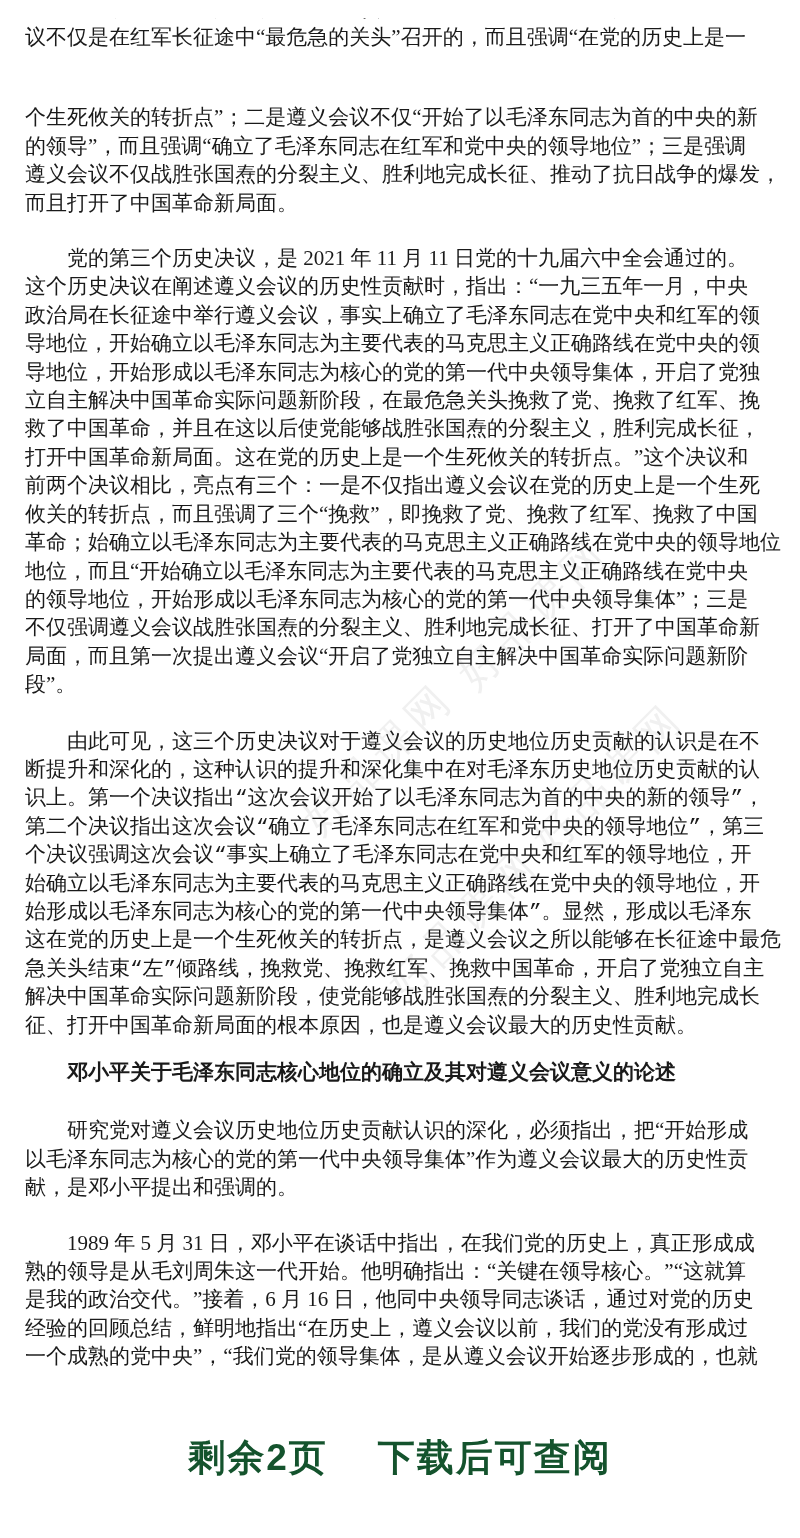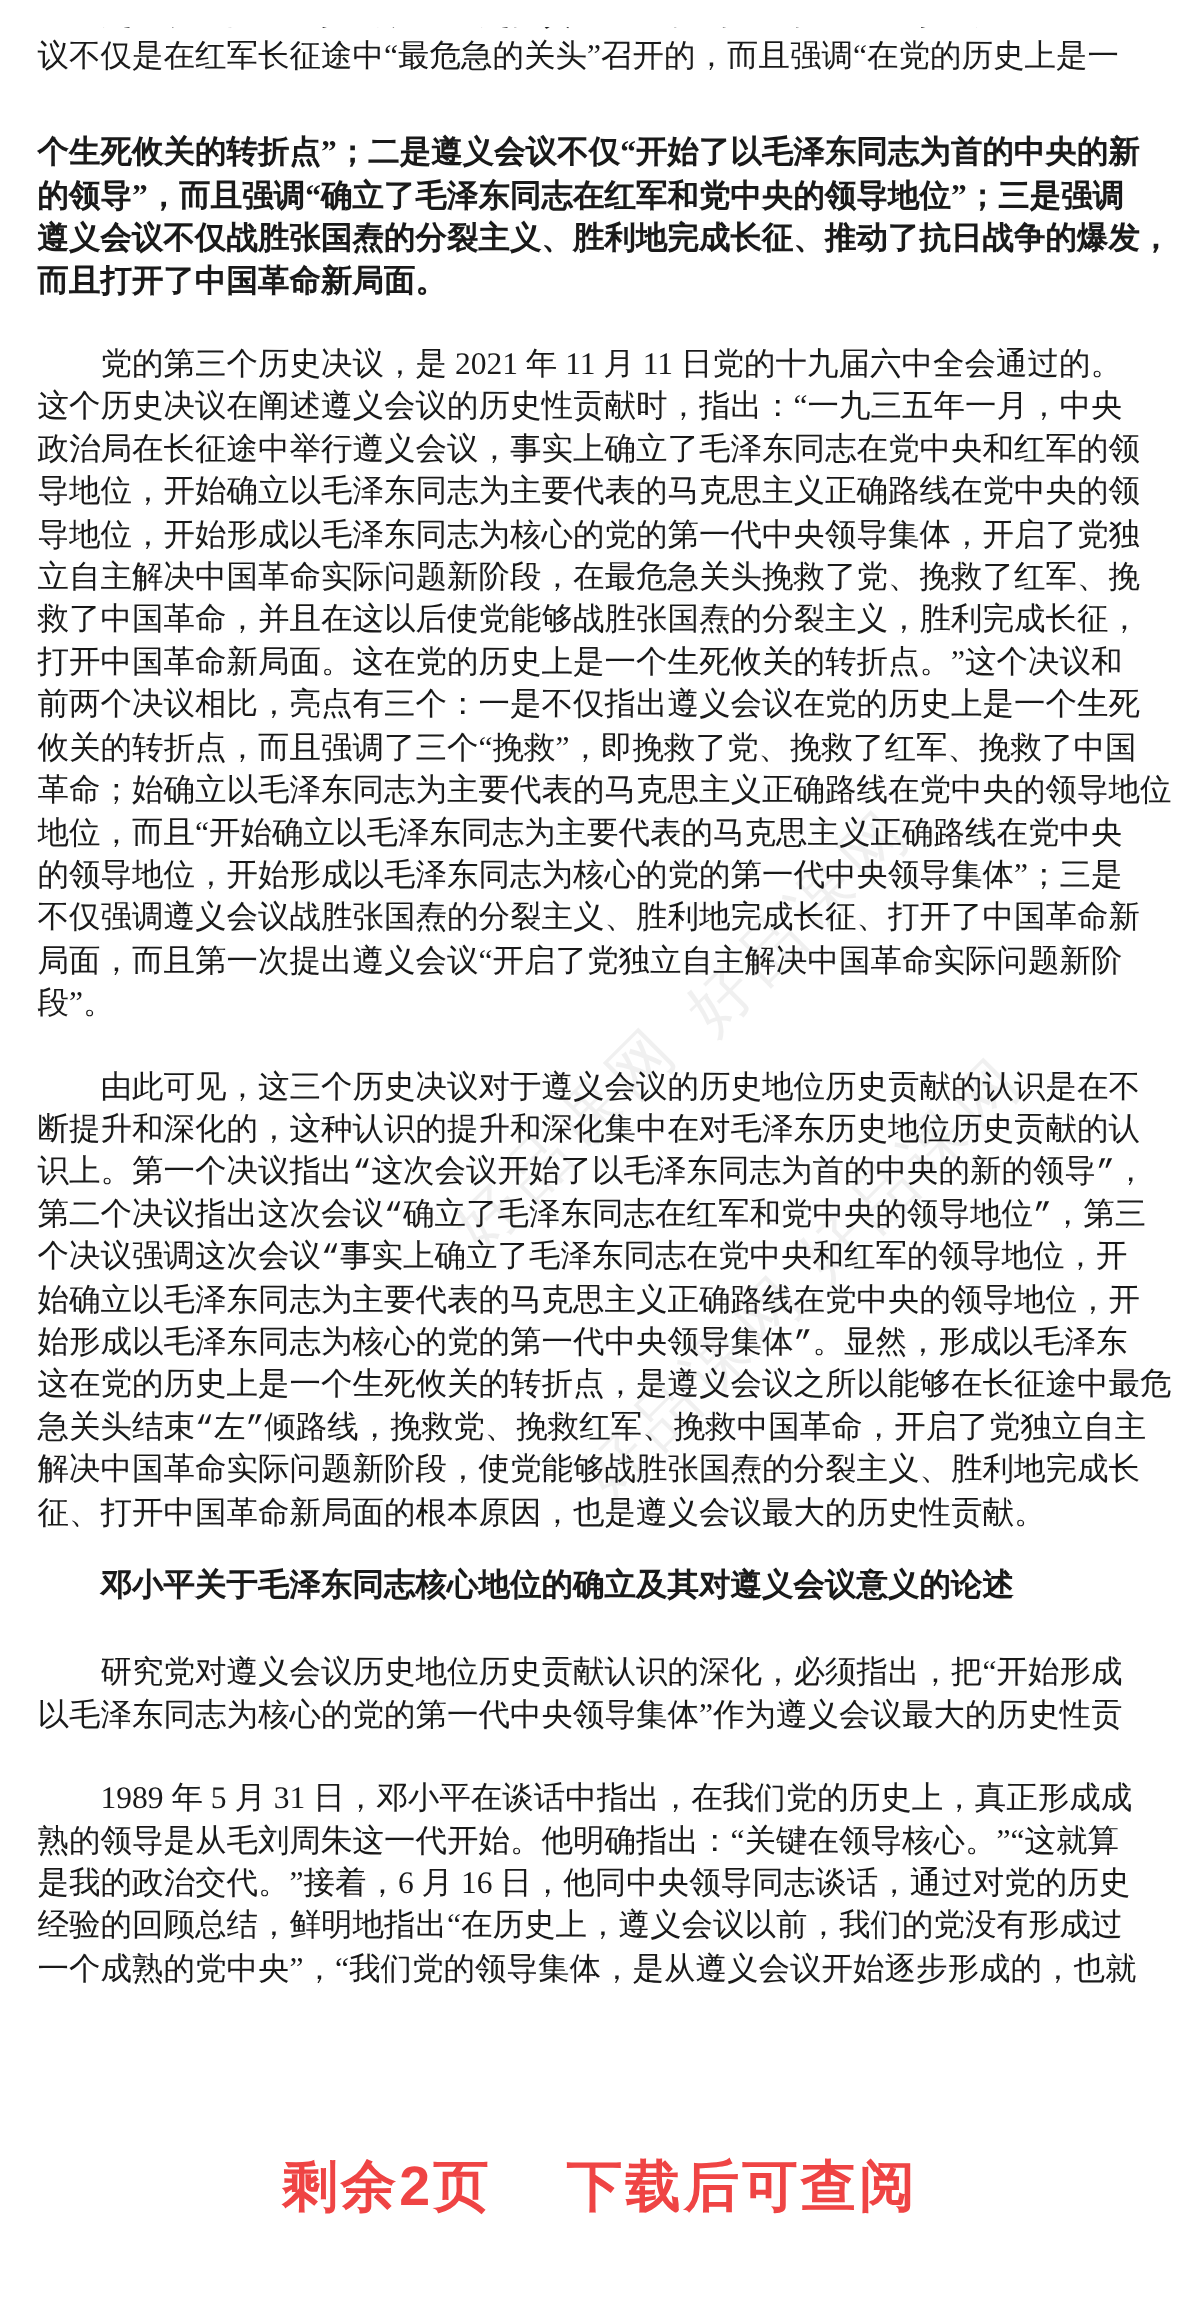--- a/index.html
+++ b/index.html
@@ -63,21 +63,21 @@
 <div class="page">
 
   <div class="content">
     <div class="clip-top">
       <div class="line">个历史决议在阐述遵义会议的历史性贡献时，特别强调指出：遵义会</div>
     </div>
 
   <div class="para" style="margin-top: 0px;">
         <div class="line">议不仅是在红军长征途中“最危急的关头”召开的，而且强调“在党的历史上是一</div>
       </div>
-      <div class="para" style="margin-top: 36px; font-weight: bold;">
+      <div class="para" style="margin-top: 52px;">
         <div class="line">个生死攸关的转折点”；二是遵义会议不仅“开始了以毛泽东同志为首的中央的新</div>
         <div class="line">的领导”，而且强调“确立了毛泽东同志在红军和党中央的领导地位”；三是强调</div>
         <div class="line">遵义会议不仅战胜张国焘的分裂主义、胜利地完成长征、推动了抗日战争的爆发，</div>
         <div class="line">而且打开了中国革命新局面。</div>
       </div>
       <div class="para indent" style="margin-top: 27px;">
         <div class="line">党的第三个历史决议，是 2021 年 11 月 11 日党的十九届六中全会通过的。</div>
         <div class="line">这个历史决议在阐述遵义会议的历史性贡献时，指出：“一九三五年一月，中央</div>
         <div class="line">政治局在长征途中举行遵义会议，事实上确立了毛泽东同志在党中央和红军的领</div>
         <div class="line">导地位，开始确立以毛泽东同志为主要代表的马克思主义正确路线在党中央的领</div>
@@ -106,36 +106,37 @@
         <div class="line">急关头结束“左”倾路线，挽救党、挽救红军、挽救中国革命，开启了党独立自主</div>
         <div class="line">解决中国革命实际问题新阶段，使党能够战胜张国焘的分裂主义、胜利地完成长</div>
         <div class="line">征、打开中国革命新局面的根本原因，也是遵义会议最大的历史性贡献。</div>
       </div>
       <div class="para heading indent" style="margin-top: 17px;">
         <div class="line">邓小平关于毛泽东同志核心地位的确立及其对遵义会议意义的论述</div>
       </div>
       <div class="para indent" style="margin-top: 30px;">
         <div class="line">研究党对遵义会议历史地位历史贡献认识的深化，必须指出，把“开始形成</div>
         <div class="line">以毛泽东同志为核心的党的第一代中央领导集体”作为遵义会议最大的历史性贡</div>
+        <div class="line">献，是邓小平提出和强调的。</div>
       </div>
       <div class="para indent" style="margin-top: 27px;">
         <div class="line">1989 年 5 月 31 日，邓小平在谈话中指出，在我们党的历史上，真正形成成</div>
         <div class="line">熟的领导是从毛刘周朱这一代开始。他明确指出：“关键在领导核心。”“这就算</div>
         <div class="line">是我的政治交代。”接着，6 月 16 日，他同中央领导同志谈话，通过对党的历史</div>
         <div class="line">经验的回顾总结，鲜明地指出“在历史上，遵义会议以前，我们的党没有形成过</div>
         <div class="line">一个成熟的党中央”，“我们党的领导集体，是从遵义会议开始逐步形成的，也就</div>
       </div>
     </div>
 
   <div>
 
   <span class="watermark" style="left: 330px; top: 790px; opacity: 0.055;">好品课网</span>
       <span class="watermark" style="left: 485px; top: 645px; opacity: 0.055;">好品课网</span>
       <span class="watermark" style="left: 415px; top: 955px; opacity: 0.055;">好品课网</span>
       <span class="watermark" style="left: 560px; top: 810px; opacity: 0.055;">好品课网</span>
     </div>
 
-  <div class="footer" style="color: #ef4444;">
+  <div class="footer" style="color: #14532d;">
     <span>剩余2页</span>
     <span>下载后可查阅</span>
   </div>
 
 </div>
 
 </body></html>

